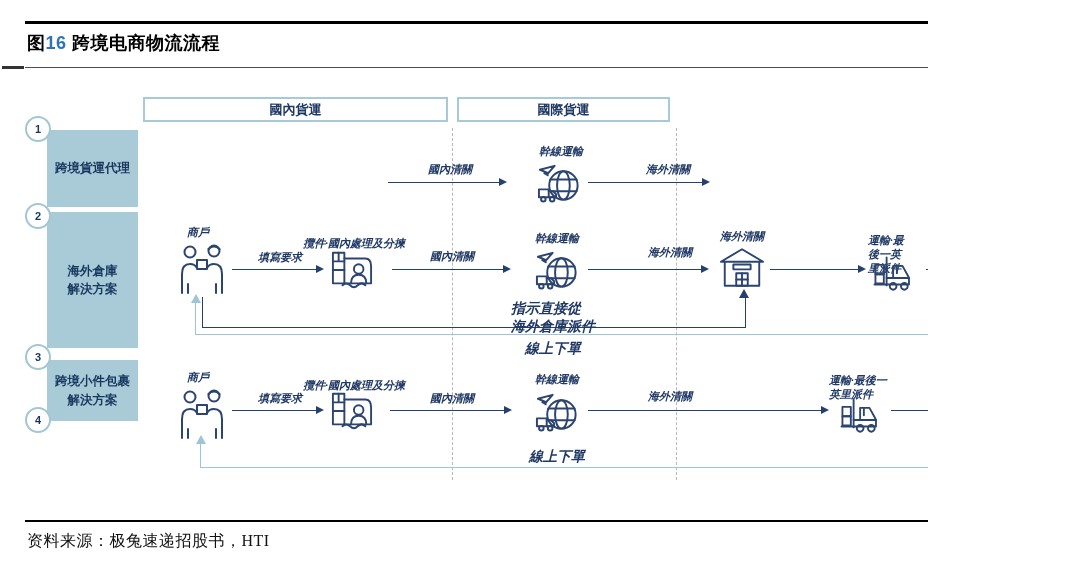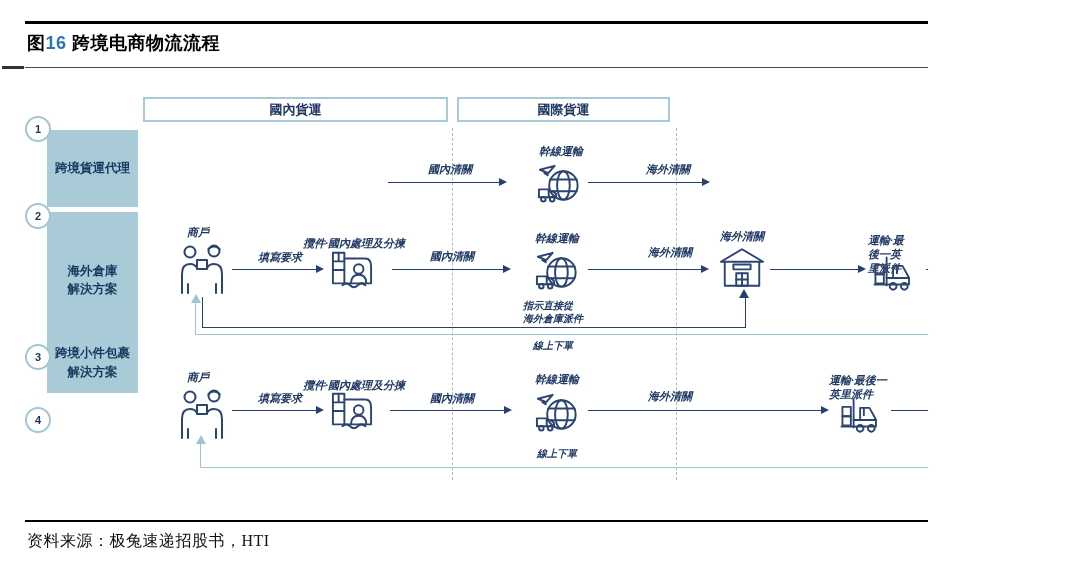--- a/index.html
+++ b/index.html
@@ -16,21 +16,21 @@
   .sbox{position:absolute;left:47px;width:91px;background:#a9cbd7;color:#17375e;
         display:flex;align-items:center;justify-content:center;text-align:center;
         font-size:12.5px;font-weight:bold;white-space:pre-line;line-height:1.45;}
   .scircle{position:absolute;width:22px;height:22px;border-radius:50%;background:#fff;
            border:2px solid #a3c6d3;color:#17375e;font-size:11px;font-weight:bold;
            display:flex;align-items:center;justify-content:center;
            font-family:"Liberation Sans",sans-serif;z-index:3;}
   .flabel{position:absolute;transform:translateX(-50%);color:#1f3864;
           font-size:11px;font-style:italic;font-weight:bold;text-align:left;
           white-space:pre-line;line-height:1.25;z-index:2;}
-  .flabel.small{font-size:10px;}
+  .flabel.small{font-size:14px;}
   .arr{position:absolute;height:0;border-top:1.6px solid #26406e;}
   .arr::after{content:"";position:absolute;right:-2px;top:-4.8px;width:0;height:0;
               border-left:8px solid #26406e;border-top:4px solid transparent;
               border-bottom:4px solid transparent;}
   .fb{position:absolute;border-style:solid;border-top:none;background:transparent;}
   .fb.dark{border-color:#26406e;border-width:1.6px;}
   .fb.light{border-color:#9cc6d6;border-width:1.6px;}
   .uphead{position:absolute;width:0;height:0;border-left:5px solid transparent;
           border-right:5px solid transparent;}
   .uphead.dark{border-bottom:9px solid #26406e;}
@@ -58,21 +58,21 @@
   <div class="colbox" style="left:143px;top:97px;width:301px">
       <span>國內貨運</span>
     </div>
 
   <div class="dash" style="left:452px;top:128px;height:352px"></div>
   <div class="dash" style="left:676px;top:128px;height:352px"></div>
 
   <div class="sbox" style="top:130px;height:77px"><span>跨境貨運代理</span></div>
   <div class="sbox" style="top:212px;height:136px"><span>海外倉庫
 解決方案</span></div>
-  <div class="sbox" style="top:332px;height:61px"><span>跨境小件包裹
+  <div class="sbox" style="top:360px;height:61px"><span>跨境小件包裹
 解決方案</span></div>
   <div class="scircle" style="left:25px;top:116px">
       <span>1</span>
     </div>
   <div class="scircle" style="left:25px;top:203px">
       <span>2</span>
     </div>
   <div class="scircle" style="left:25px;top:344px">
       <span>3</span>
     </div>

